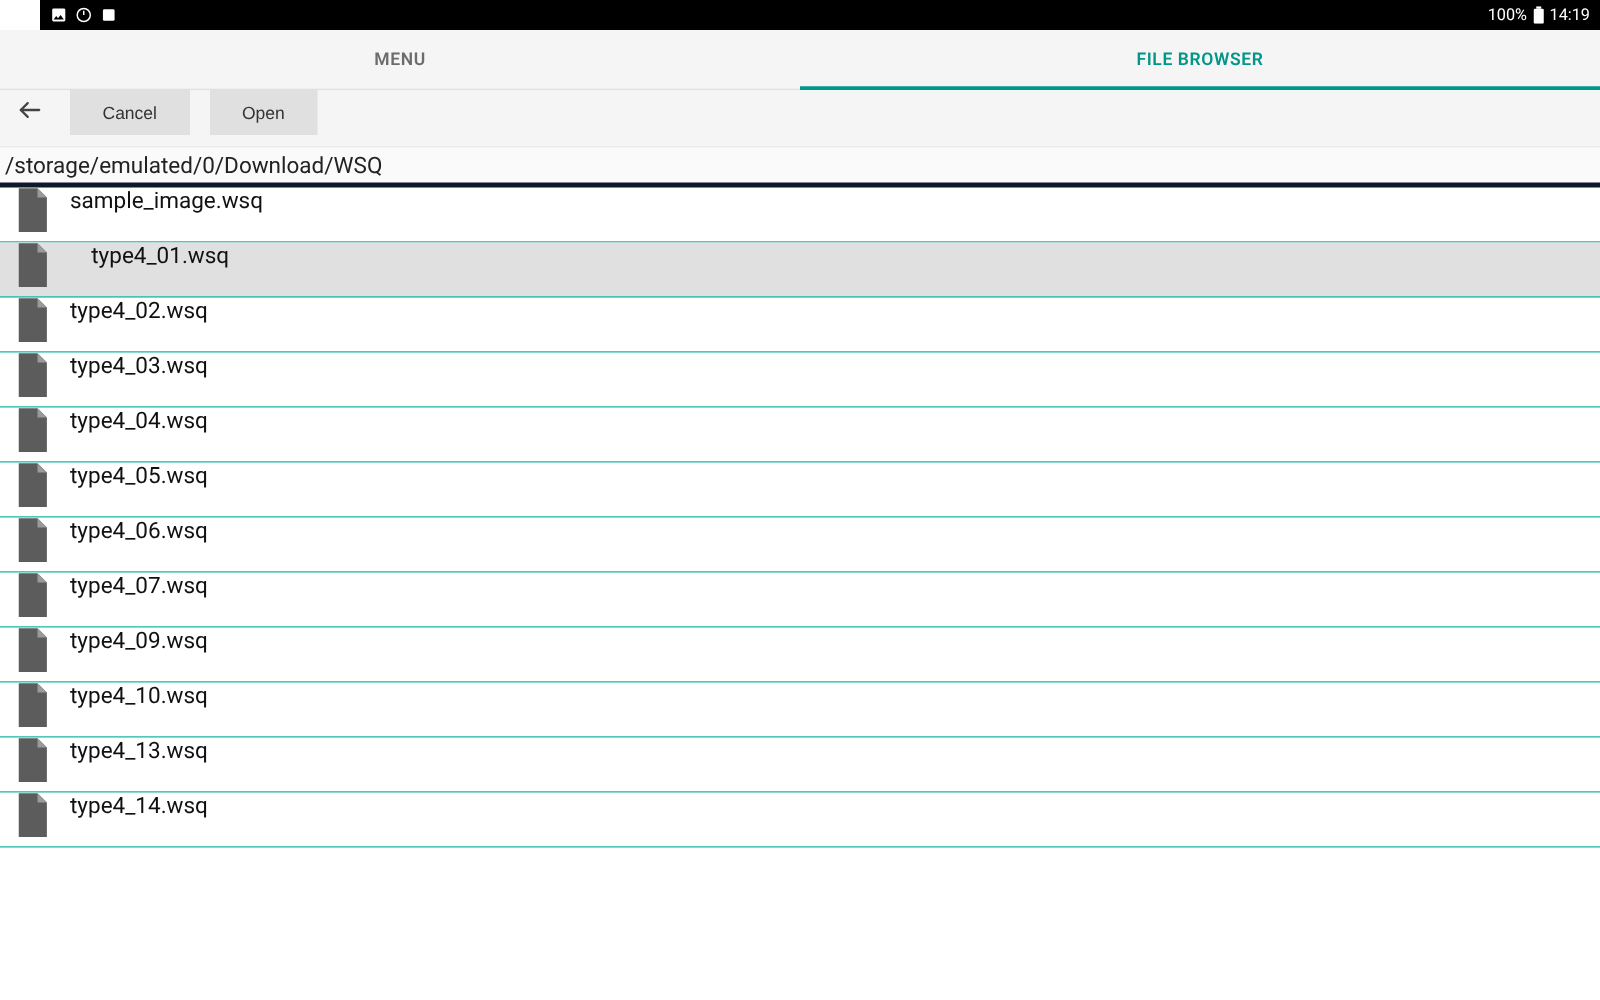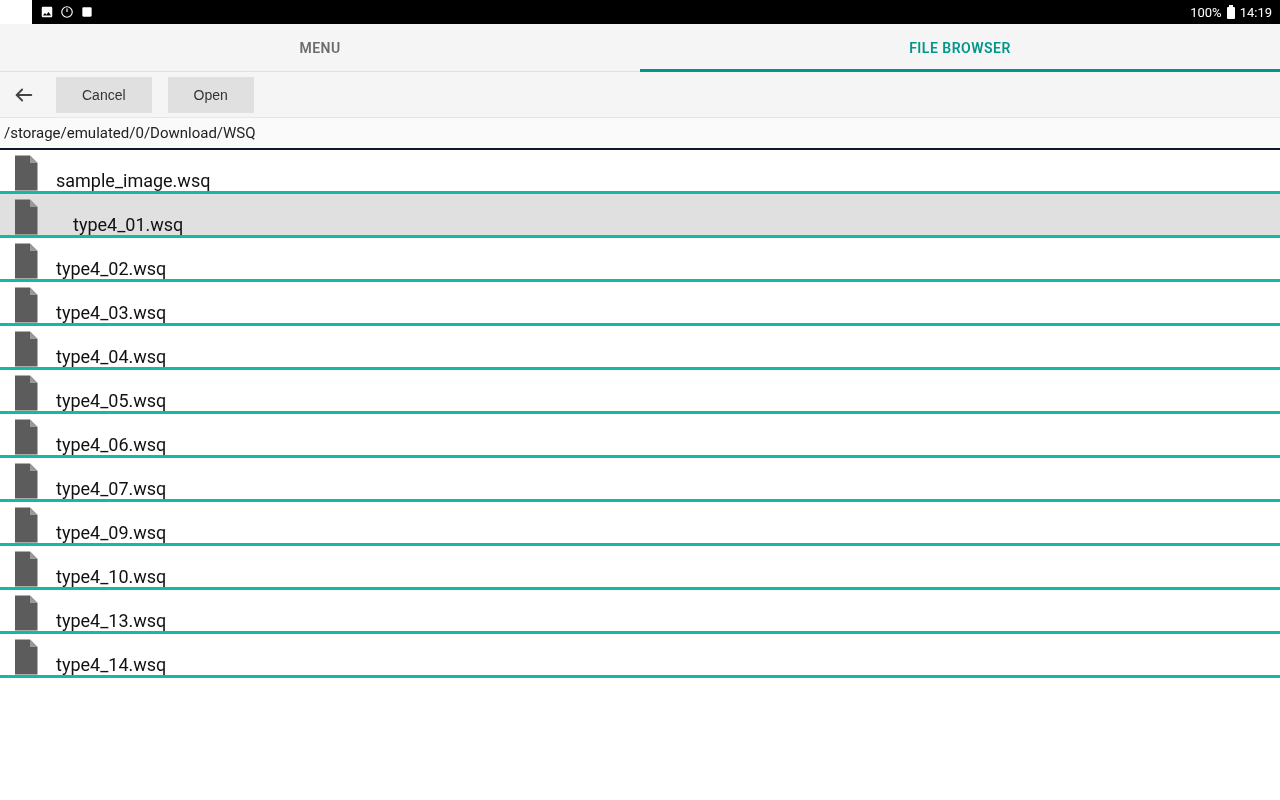--- a/index.html
+++ b/index.html
@@ -18,39 +18,39 @@
     flex: 1; display: flex; align-items: center; justify-content: center;
     font-size: 14px; font-weight: 600; letter-spacing: 0.5px; color: #6c6c6c;
     cursor: pointer; position: relative;
   }
   .tab.active { color: #009688; }
   .tab.active::after {
     content: ""; position: absolute; left: 0; right: 0; bottom: -1px; height: 3px;
     background: #009688;
   }
   .toolbar {
-    height: 46px; background: #f5f5f5; display: flex; align-items: center;
+    height: 46px; background: #f5f5f5; display: flex; align-items: flex-start;
     padding: 0 8px; gap: 16px; border-bottom: 1px solid #e6e6e6;
   }
   .back-btn {
     width: 32px; height: 32px; display: flex; align-items: center; justify-content: center;
     cursor: pointer;
   }
   .btn {
     background: #e0e0e0; border: none; padding: 10px 26px; font-size: 14px;
     color: #333; cursor: pointer;
   }
   .pathbar {
     height: 32px; display: flex; align-items: center; padding: 0 4px;
-    font-size: 15px; color: #222; background: #fafafa; border-bottom: 2px solid #0f172a;
+    font-size: 18px; color: #222; background: #fafafa; border-bottom: 4px solid #0f172a;
   }
   .filelist { height: calc(800px - 24px - 48px - 46px - 32px); overflow-y: auto; }
   .file-row {
-    height: 44px; display: flex; align-items: flex-end; padding: 0 10px;
-    border-bottom: 3px solid #14b8a6; cursor: pointer; gap: 16px;
+    height: 44px; display: flex; align-items: flex-start; padding: 0 10px;
+    border-bottom: 1px solid #14b8a6; cursor: pointer; gap: 16px;
   }
   .file-row.selected { background: #e0e0e0; gap: 33px; }
   .file-icon { width: 30px; height: 36px; flex-shrink: 0; position: relative; }
   .file-icon svg { width: 100%; height: 100%; }
   .file-name { font-size: 18px; color: #111; }
   .battery-icon { display: inline-flex; align-items: center; }
 </style>
 </head>
 <body>
 

